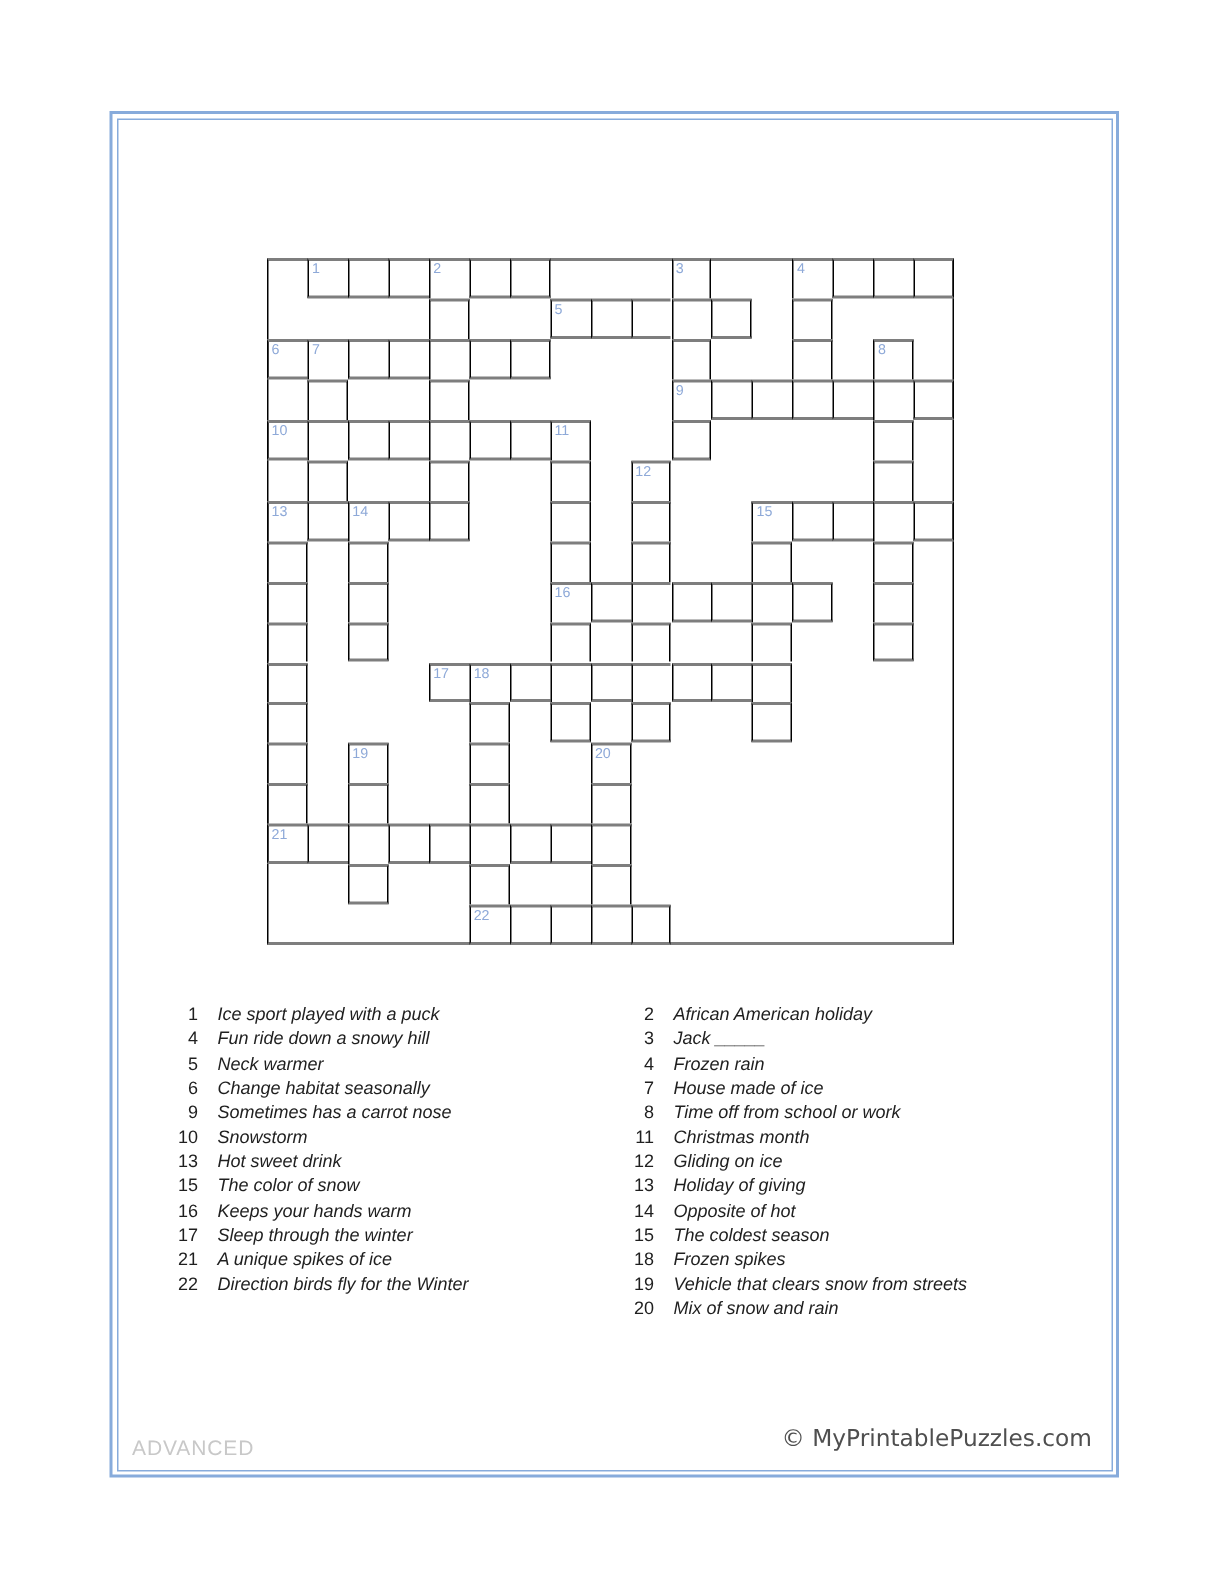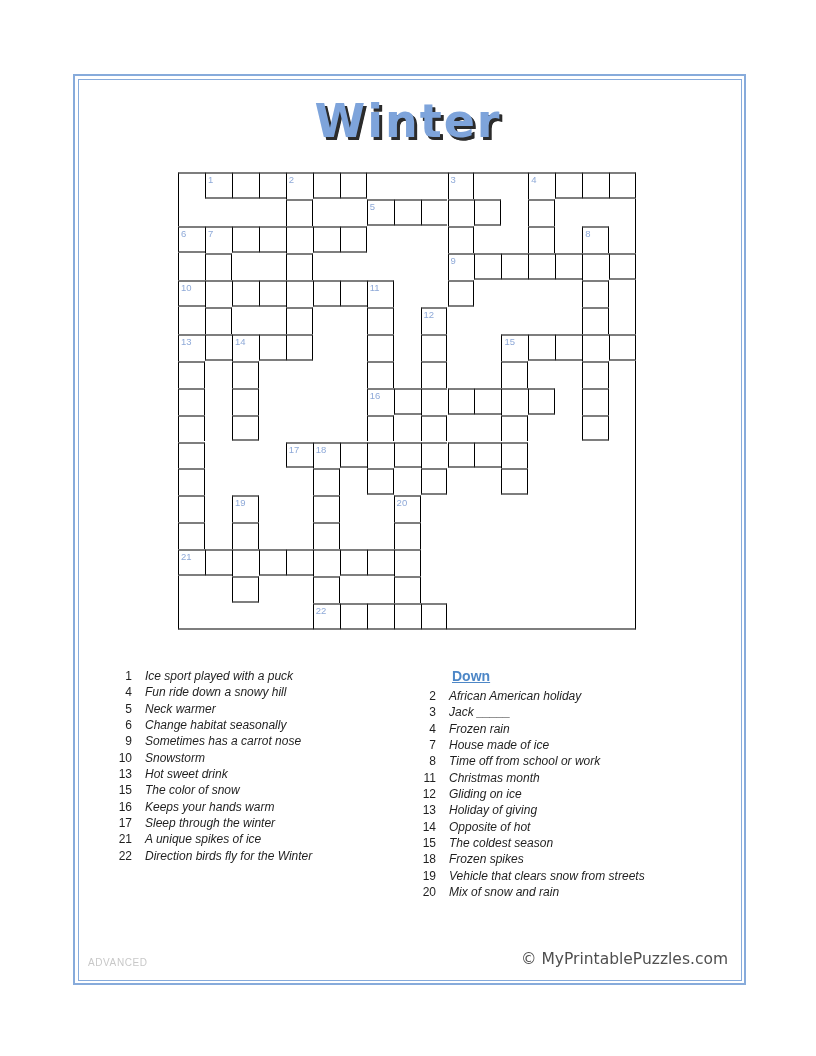--- a/index.html
+++ b/index.html
@@ -41,37 +41,36 @@
   .clue-header {
     font-size:14px; font-weight:700; color:#4D87C7;
     text-decoration:underline; margin-bottom:4px;
   }
   .across .clue-header { margin-left:41px; }
   .down   .clue-header { margin-left:42px; }
   .clue { display:flex; line-height:16.35px; font-size:12px; color:#1f1f1f; }
   .cnumcol { width:26px; text-align:right; flex:0 0 26px; }
   .ctext { margin-left:13px;font-style:italic; }
   .adv-label {
-    position:absolute; left:88px; top:957px; font-size:10px; letter-spacing:0.6px;
+    position:absolute; left:88px; top:957px; font-size:14px; letter-spacing:0.6px;
     color:#C8C8C8;
   }
   .credit {
     position:absolute; right:88px; top:950px; font-size:15.5px; color:#4F4F4F;
     font-family:"DejaVu Sans", sans-serif;
   }
 </style>
 </head>
 <body>
 
 <div class="page">
   <div class="frame-outer">
     <div class="frame-inner"></div>
   </div>
 
-  <div class="title">Winter</div>
 
   <div class="grid-wrap" id="grid">
     <div class="grid-frame"></div>
   <div class="cell bb" style="left: 26.95px; top: 0px;">
         <span class="cnum">1</span>
       </div>
       <div class="cell bb" style="left: 53.9px; top: 0px;"></div>
       <div class="cell bb" style="left: 80.85px; top: 0px;"></div>
       <div class="cell" style="left: 107.8px; top: 0px;">
         <span class="cnum">2</span>
@@ -287,21 +286,20 @@
           <span class="ctext">A unique spikes of ice</span>
         </div>
         <div class="clue">
           <span class="cnumcol">22</span>
           <span class="ctext">Direction birds fly for the Winter</span>
         </div>
       </div>
   </div>
 
   <div class="clue-col down">
-    <div class="clue-header">Down</div>
     <div id="down-list">
         <div class="clue">
           <span class="cnumcol">2</span>
           <span class="ctext">African American holiday</span>
         </div>
         <div class="clue">
           <span class="cnumcol">3</span>
           <span class="ctext">Jack _____</span>
         </div>
         <div class="clue">

